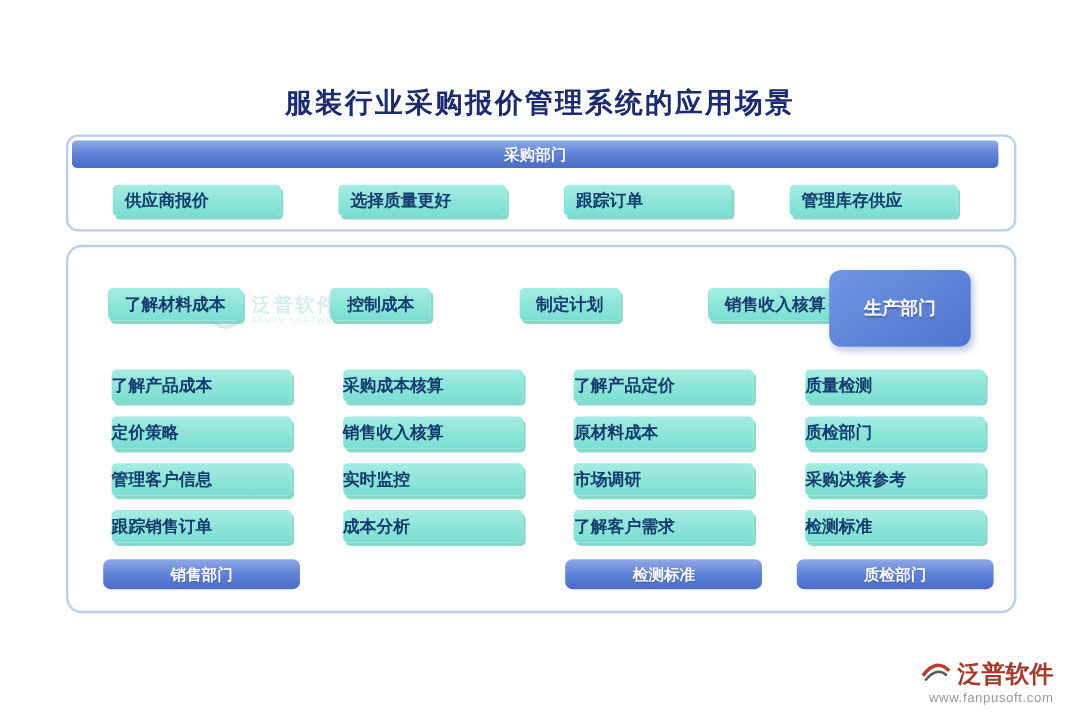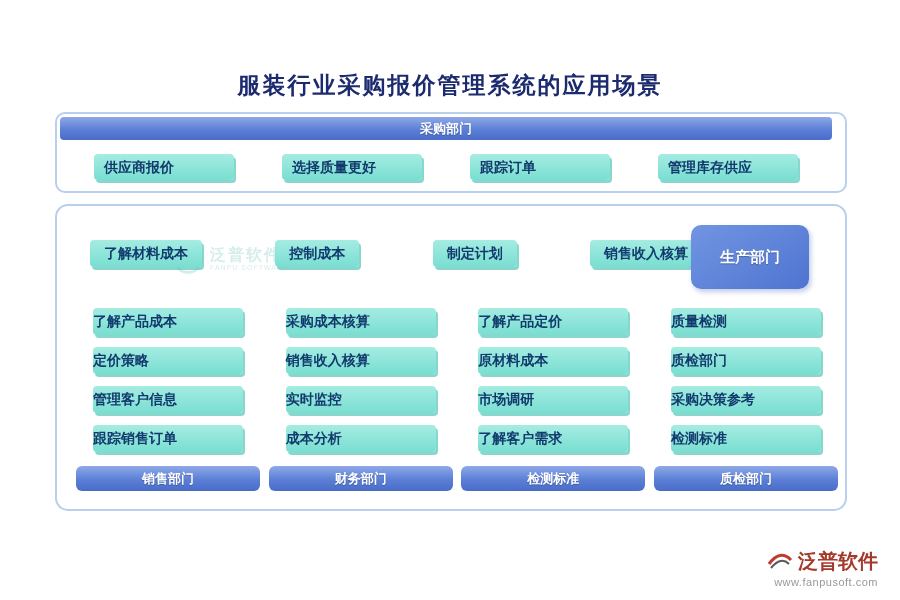--- a/index.html
+++ b/index.html
@@ -65,21 +65,21 @@
     box-shadow:2px 3px 5px rgba(80,110,190,.35);
     text-shadow:0 1px 1px rgba(0,0,0,.25);
   }
   .cols {
     position:absolute; left:29px; top:102px; width:742px; z-index:1;
     display:flex; justify-content:space-between;
   }
   .col { width:164px; display:flex; flex-direction:column; align-items:center; }
   .col .teal-btn { width:150px; height:27px; line-height:27px; margin-bottom:12px; }
   .col-footer {
-    width:184px; height:25px; line-height:25px; margin-top:2px;
+    width:164px; height:25px; line-height:25px; margin-top:2px;
     border-radius:6px; text-align:center;
     background:linear-gradient(180deg,#8fa9e8 0%,#5b7fd6 55%,#4a6cc8 100%);
     color:#ffffff; font-size:13px; font-weight:bold;
     text-shadow:0 1px 1px rgba(0,0,0,.25);
   }
   .brand { position:absolute; right:22px; bottom:12px; text-align:right; }
   .brand-row { display:flex; align-items:center; justify-content:flex-end; gap:5px; }
   .brand-name {
     font-family:"Liberation Serif", serif;
     font-size:20px; font-weight:bold; color:#a4392b;
@@ -127,21 +127,20 @@
       <div class="teal-btn">管理客户信息</div>
       <div class="teal-btn">跟踪销售订单</div>
       <div class="col-footer">销售部门</div>
     </div>
 
     <div class="col">
       <div class="teal-btn">采购成本核算</div>
       <div class="teal-btn">销售收入核算</div>
       <div class="teal-btn">实时监控</div>
       <div class="teal-btn">成本分析</div>
-      <div class="col-footer">财务部门</div>
     </div>
 
     <div class="col">
       <div class="teal-btn">了解产品定价</div>
       <div class="teal-btn">原材料成本</div>
       <div class="teal-btn">市场调研</div>
       <div class="teal-btn">了解客户需求</div>
       <div class="col-footer">检测标准</div>
     </div>
 

